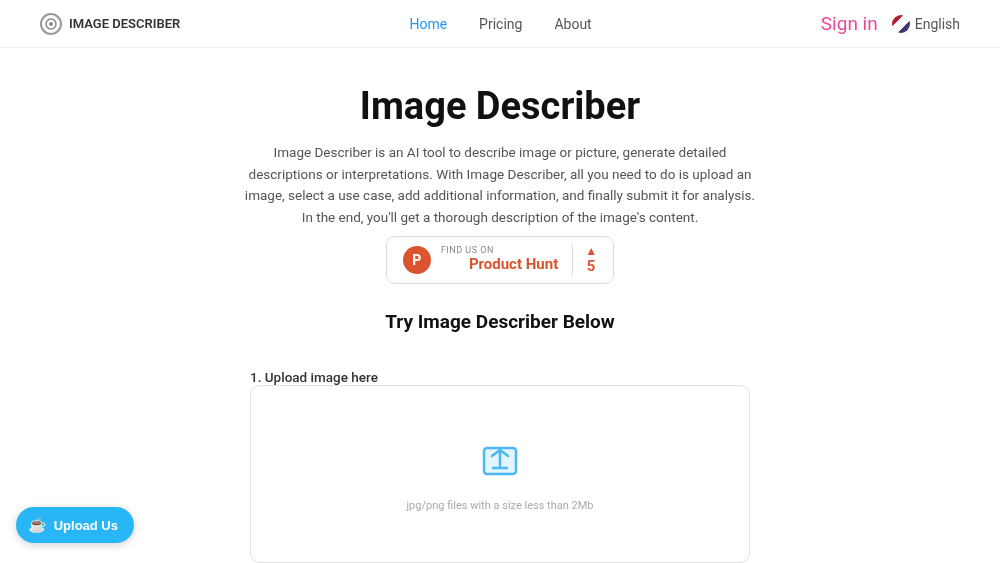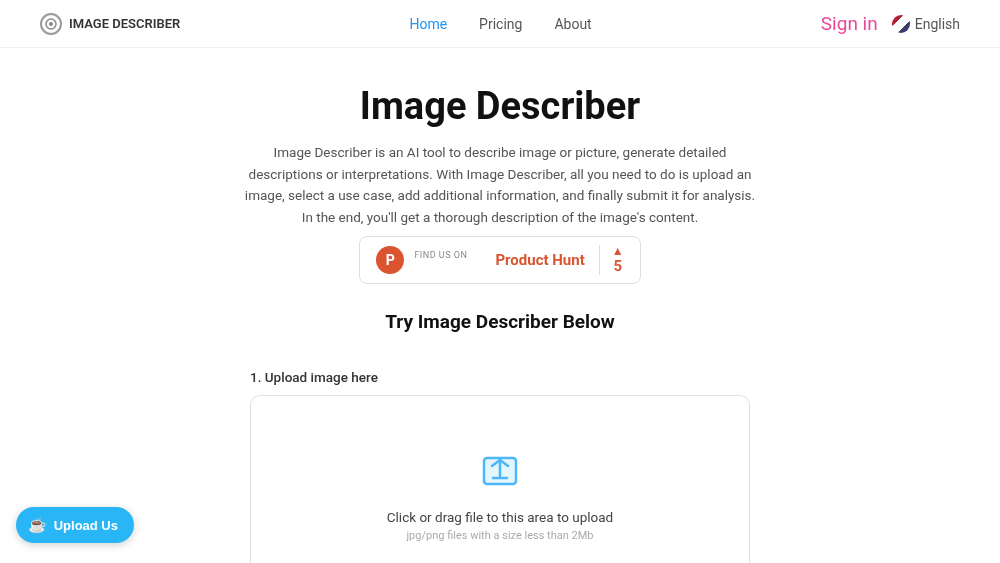--- a/index.html
+++ b/index.html
@@ -111,21 +111,21 @@
       border-radius: 50%;
       display: flex;
       align-items: center;
       justify-content: center;
       color: white;
       font-weight: 700;
       font-size: 14px;
     }
     .ph-text-block {
       display: flex;
-      flex-direction: row;
+      flex-direction: column;
       align-items: flex-start;
     }
     .ph-find-us {
       font-size: 9px;
       color: #888;
       text-transform: uppercase;
       letter-spacing: 0.5px;
       line-height: 1;
     }
     .ph-product-hunt {
@@ -166,21 +166,20 @@
       font-weight: 700;
       text-align: center;
       margin-bottom: 20px;
       color: #111;
     }
 
     
     .step-label {
       font-size: 13.5px;
       color: #333;
-      margin-bottom: 10px;
       font-weight: 500;
     }
 
     
     .upload-area {
       border: 1.5px solid #e0e0e0;
       border-radius: 10px;
       background: #fff;
       padding: 50px 20px;
       display: flex;
@@ -280,21 +279,20 @@
   <div class="step-label">1. Upload image here</div>
   <div class="upload-area">
     <div class="upload-icon-wrap">
       <svg class="upload-icon-svg" viewBox="0 0 48 48" fill="none" xmlns="http://www.w3.org/2000/svg">
         <rect x="8" y="12" width="32" height="26" rx="3" stroke="#4db6f5" stroke-width="2.5" fill="#e3f5fd"></rect>
         <path d="M16 20 L24 14 L32 20" stroke="#4db6f5" stroke-width="2.5" stroke-linecap="round" stroke-linejoin="round" fill="none"></path>
         <path d="M24 14 L24 30" stroke="#4db6f5" stroke-width="2.5" stroke-linecap="round"></path>
         <path d="M17 32 L31 32" stroke="#4db6f5" stroke-width="2.5" stroke-linecap="round"></path>
       </svg>
     </div>
-    <div class="upload-text">Click or drag file to this area to upload</div>
     <div class="upload-hint">jpg/png files with a size less than 2Mb</div>
   </div>
 
 </div>
 
 <button class="support-btn">
   <span class="coffee-icon">☕</span>
   <span>Upload Us</span>
 </button>
 

